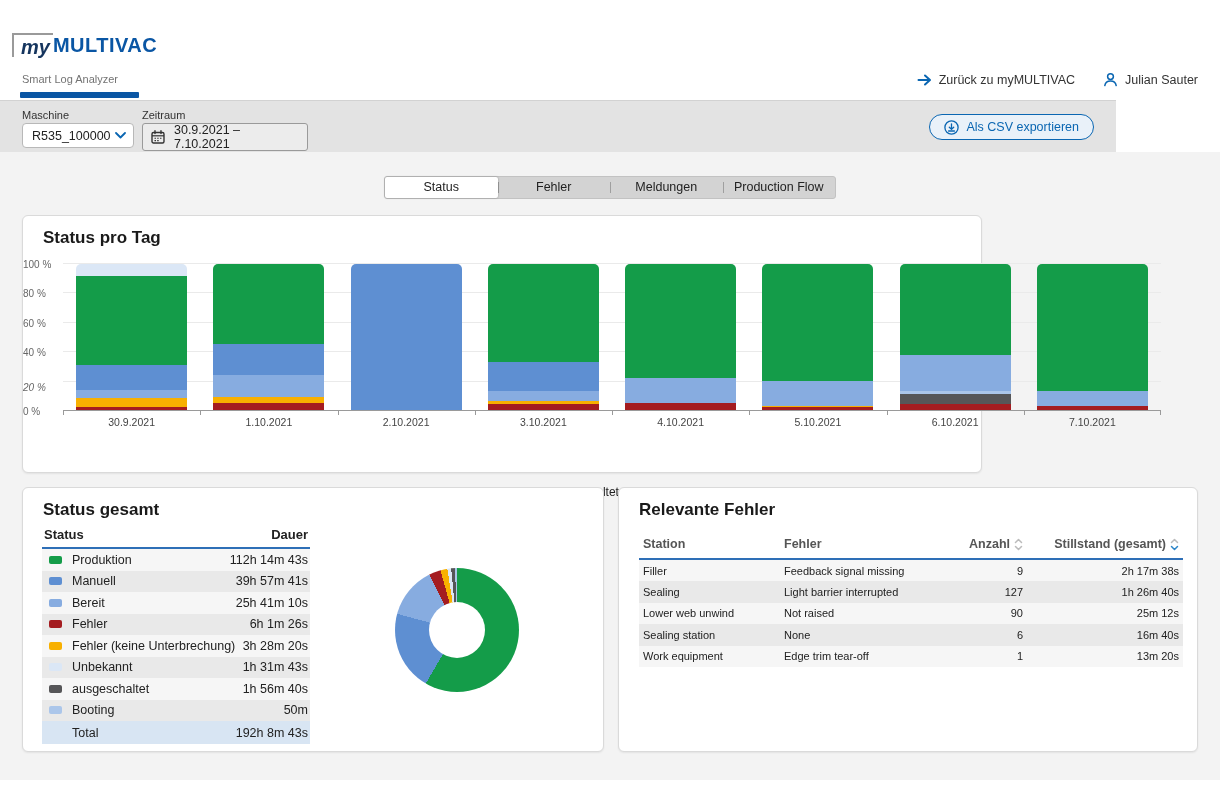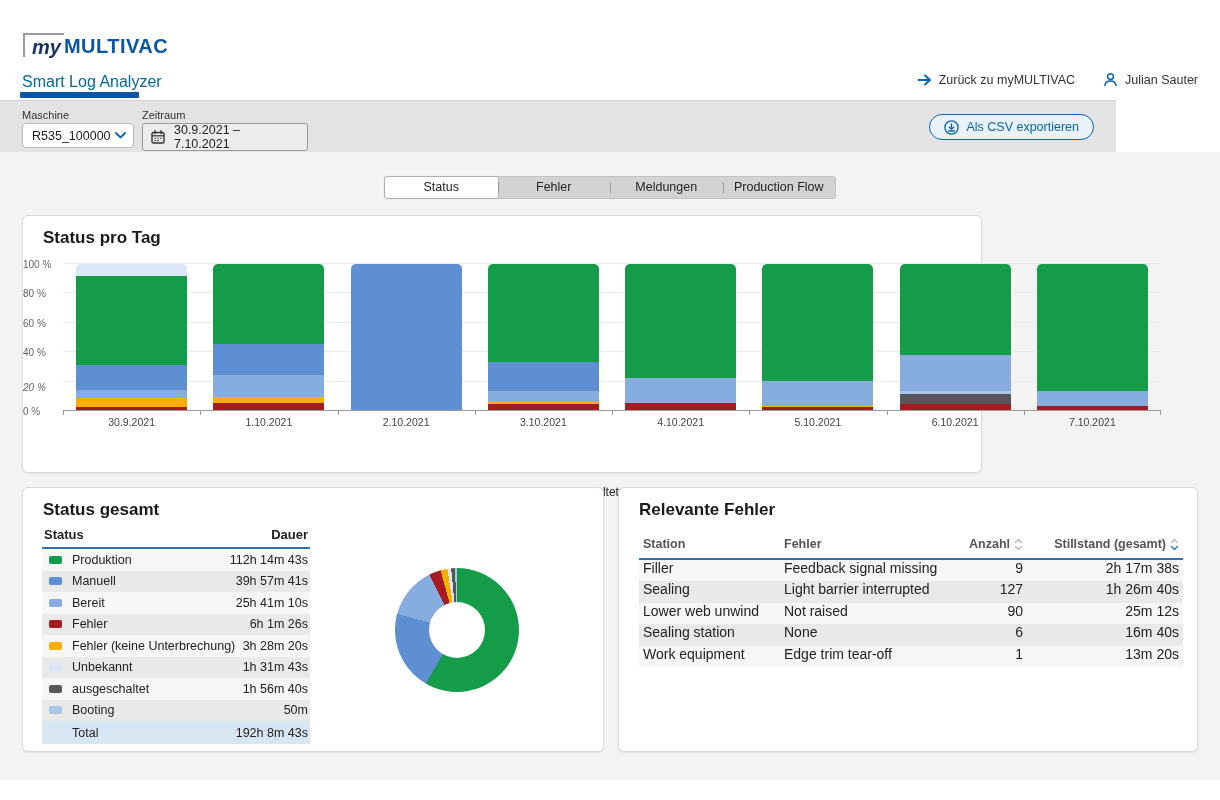--- a/index.html
+++ b/index.html
@@ -3,28 +3,28 @@
 <meta charset="utf-8">
 <style>
   * { box-sizing: border-box; }
   html,body { margin:0; padding:0; }
   body {
     width:1220px; height:800px; position:relative; overflow:hidden;
     background:#fff; font-family:"Liberation Sans", sans-serif; color:#222;
   }
   
   #header { position:absolute; left:0; top:0; width:1220px; height:100px; background:#fff; }
-  .logo { position:absolute; left:23px; top:33px; display:flex; align-items:flex-end; cursor:default; }
+  .logo { position:absolute; left:12px; top:33px; display:flex; align-items:center; cursor:default; }
   .logo-my {
     font-style:italic; font-weight:bold; font-size:20px; color:#15355e;
     border-left:2px solid #9a9a9a; border-top:2px solid #9a9a9a;
     padding:2px 3px 0 7px; line-height:20px;
   }
   .logo-brand { font-weight:bold; font-size:20px; letter-spacing:.5px; color:#0a56a4; line-height:22px; }
-  .app-tab-label { position:absolute; left:22px; top:73px; font-size:16px; color:#0369a1; }
+  .app-tab-label { position:absolute; left:22px; top:73px; font-size:11px; color:#737373; }
   .app-tab-underline { position:absolute; left:20px; top:92px; width:119px; height:6px; background:#0a56a4; border-radius:1px; }
   .header-right { position:absolute; right:22px; top:40px; display:flex; align-items:center; gap:28px; font-size:12.5px; color:#333; }
   .hr-item { display:flex; align-items:center; gap:7px; cursor:pointer;margin-top:32px; }
   .icon-svg { display:block; }
   
   #filterbar { position:absolute; left:0; top:100px; width:1116px; height:52px; background:#e3e3e3; border-top:1px solid #d2d2d2; }
   .f-label { position:absolute; top:8px; font-size:11px; color:#333; }
   .machine-select {
     position:absolute; left:22px; top:22px; width:112px; height:25px; background:#fff;
     border:1px solid #b8b8b8; border-radius:4px; display:flex; align-items:center;
@@ -80,21 +80,21 @@
   .t2-row .lbl { flex:1; }
   .t2-row .val { text-align:right; padding-right:2px; white-space:nowrap; }
   .t2-total { background:#d8e5f3 !important; height:23px; }
   .t2-total .lbl { padding-left:30px; }
   
   #donut { position:absolute; left:372px; top:80px; width:124px; height:124px; border-radius:50%; }
   #donut .hole { position:absolute; inset:34px; background:#fff; border-radius:50%; }
   
   #rf-table { position:absolute; left:20px; top:44px; width:544px; }
   .t3-head { display:flex; align-items:center; font-size:12.5px; color:#555; font-weight:bold; padding:5px 0 7px; border-bottom:2px solid #2e6fb7; }
-  .t3-row { display:flex; height:21.4px; font-size:14px; color:#222; }
+  .t3-row { display:flex; align-items:center; height:21.4px; font-size:11px; color:#222; }
   .c1 { width:145px; padding-left:4px; }
   .c2 { flex:1; }
   .c3 { width:70px; text-align:right; }
   .c4 { width:160px; text-align:right; padding-right:4px; }
   .t3-head .c3, .t3-head .c4 { display:flex; justify-content:flex-end; align-items:center; gap:4px; }
   .stripe-a { background:#f6f6f6; }
   .stripe-b { background:#e9e9e9; }
   .sort-icon { display:block; }
 </style>
 </head>

